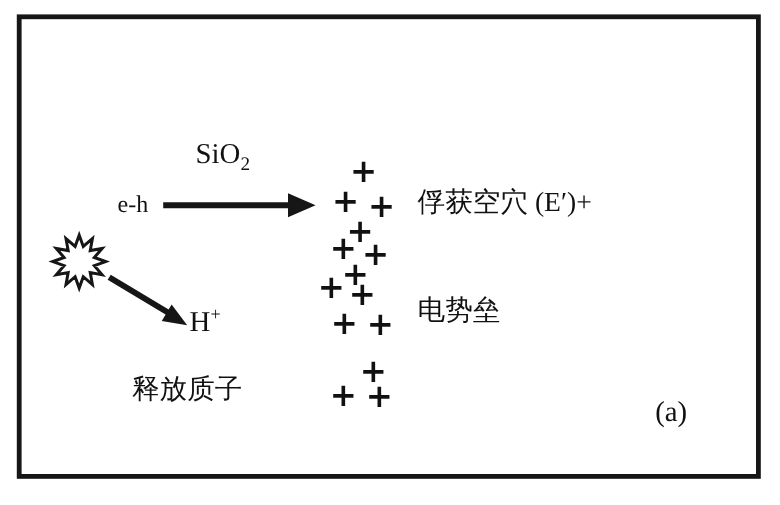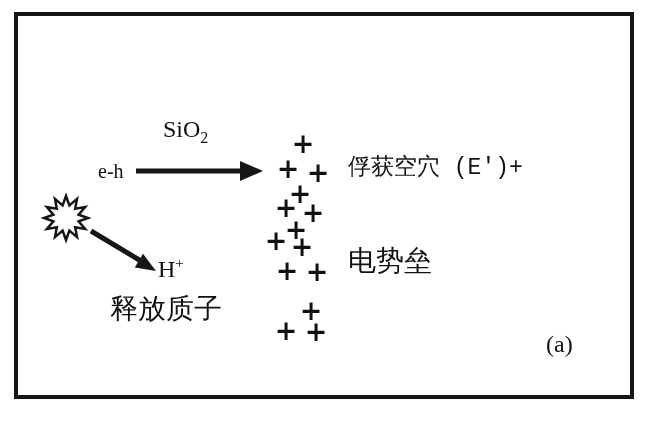--- a/index.html
+++ b/index.html
@@ -25,25 +25,25 @@
     pointer-events:none;
   }
   .label{
     position:absolute;
     white-space:nowrap;
     line-height:1.1;
   }
   .lbl-eh{left:86px;top:160px;font-size:20px;margin-left:12px;}
   .lbl-sio2{left:163px;top:116px;font-size:24px;font-family:Liberation Serif, serif;}
   .lbl-sio2 sub{font-size:16px;}
-  .lbl-trapped{left:348px;top:156px;font-size:23px;font-family:Liberation Mono, monospace;}
-  .lbl-barrier{left:348px;top:246px;font-size:28px;}
+  .lbl-trapped{left:348px;top:156px;font-size:23px;}
+  .lbl-barrier{left:348px;top:246px;font-size:23px;}
   .lbl-hplus{left:158px;top:255px;font-size:24px;}
   .lbl-hplus sup{font-size:15px;}
-  .lbl-release{left:110px;top:294px;font-size:28px;}
+  .lbl-release{left:110px;top:312px;font-size:23px;}
   .lbl-panel{left:546px;top:331px;font-size:24px;}
   .plus{
     position:absolute;
     transform:translate(-50%,-50%);
     font-size:27px;
     font-weight:700;
     font-family:"DejaVu Serif","Liberation Serif",serif;
     color:#111;
   }
 </style>

